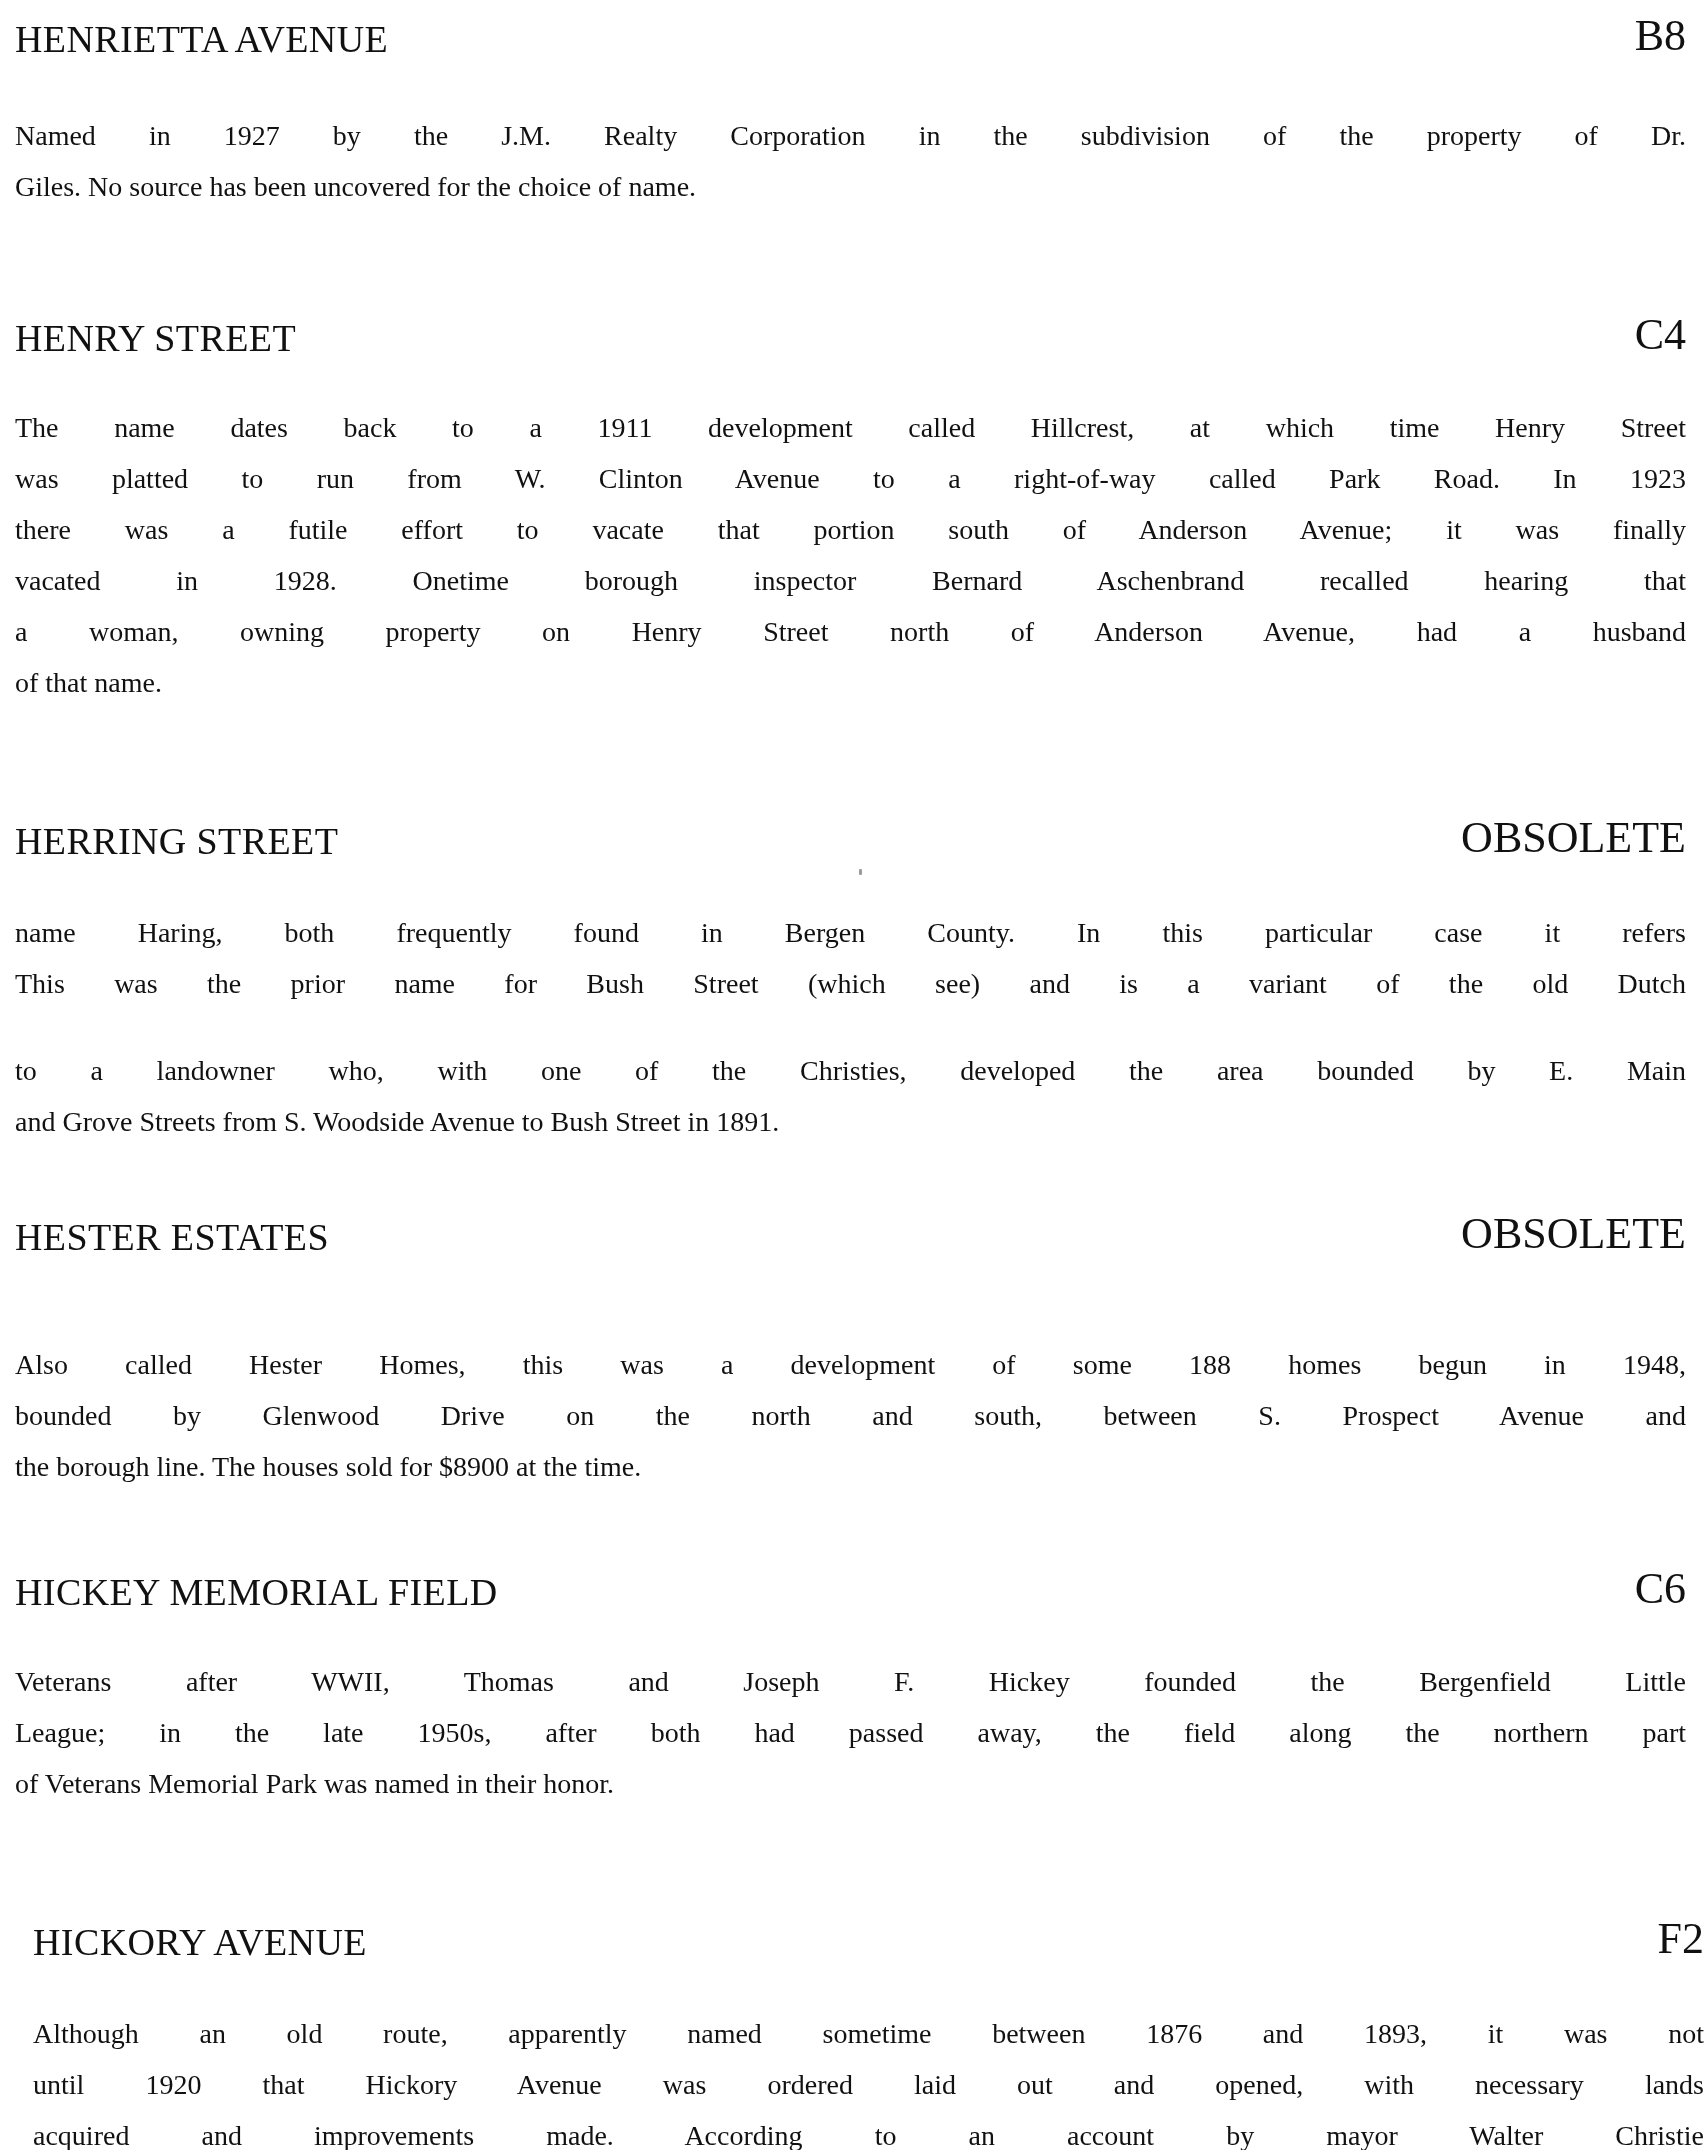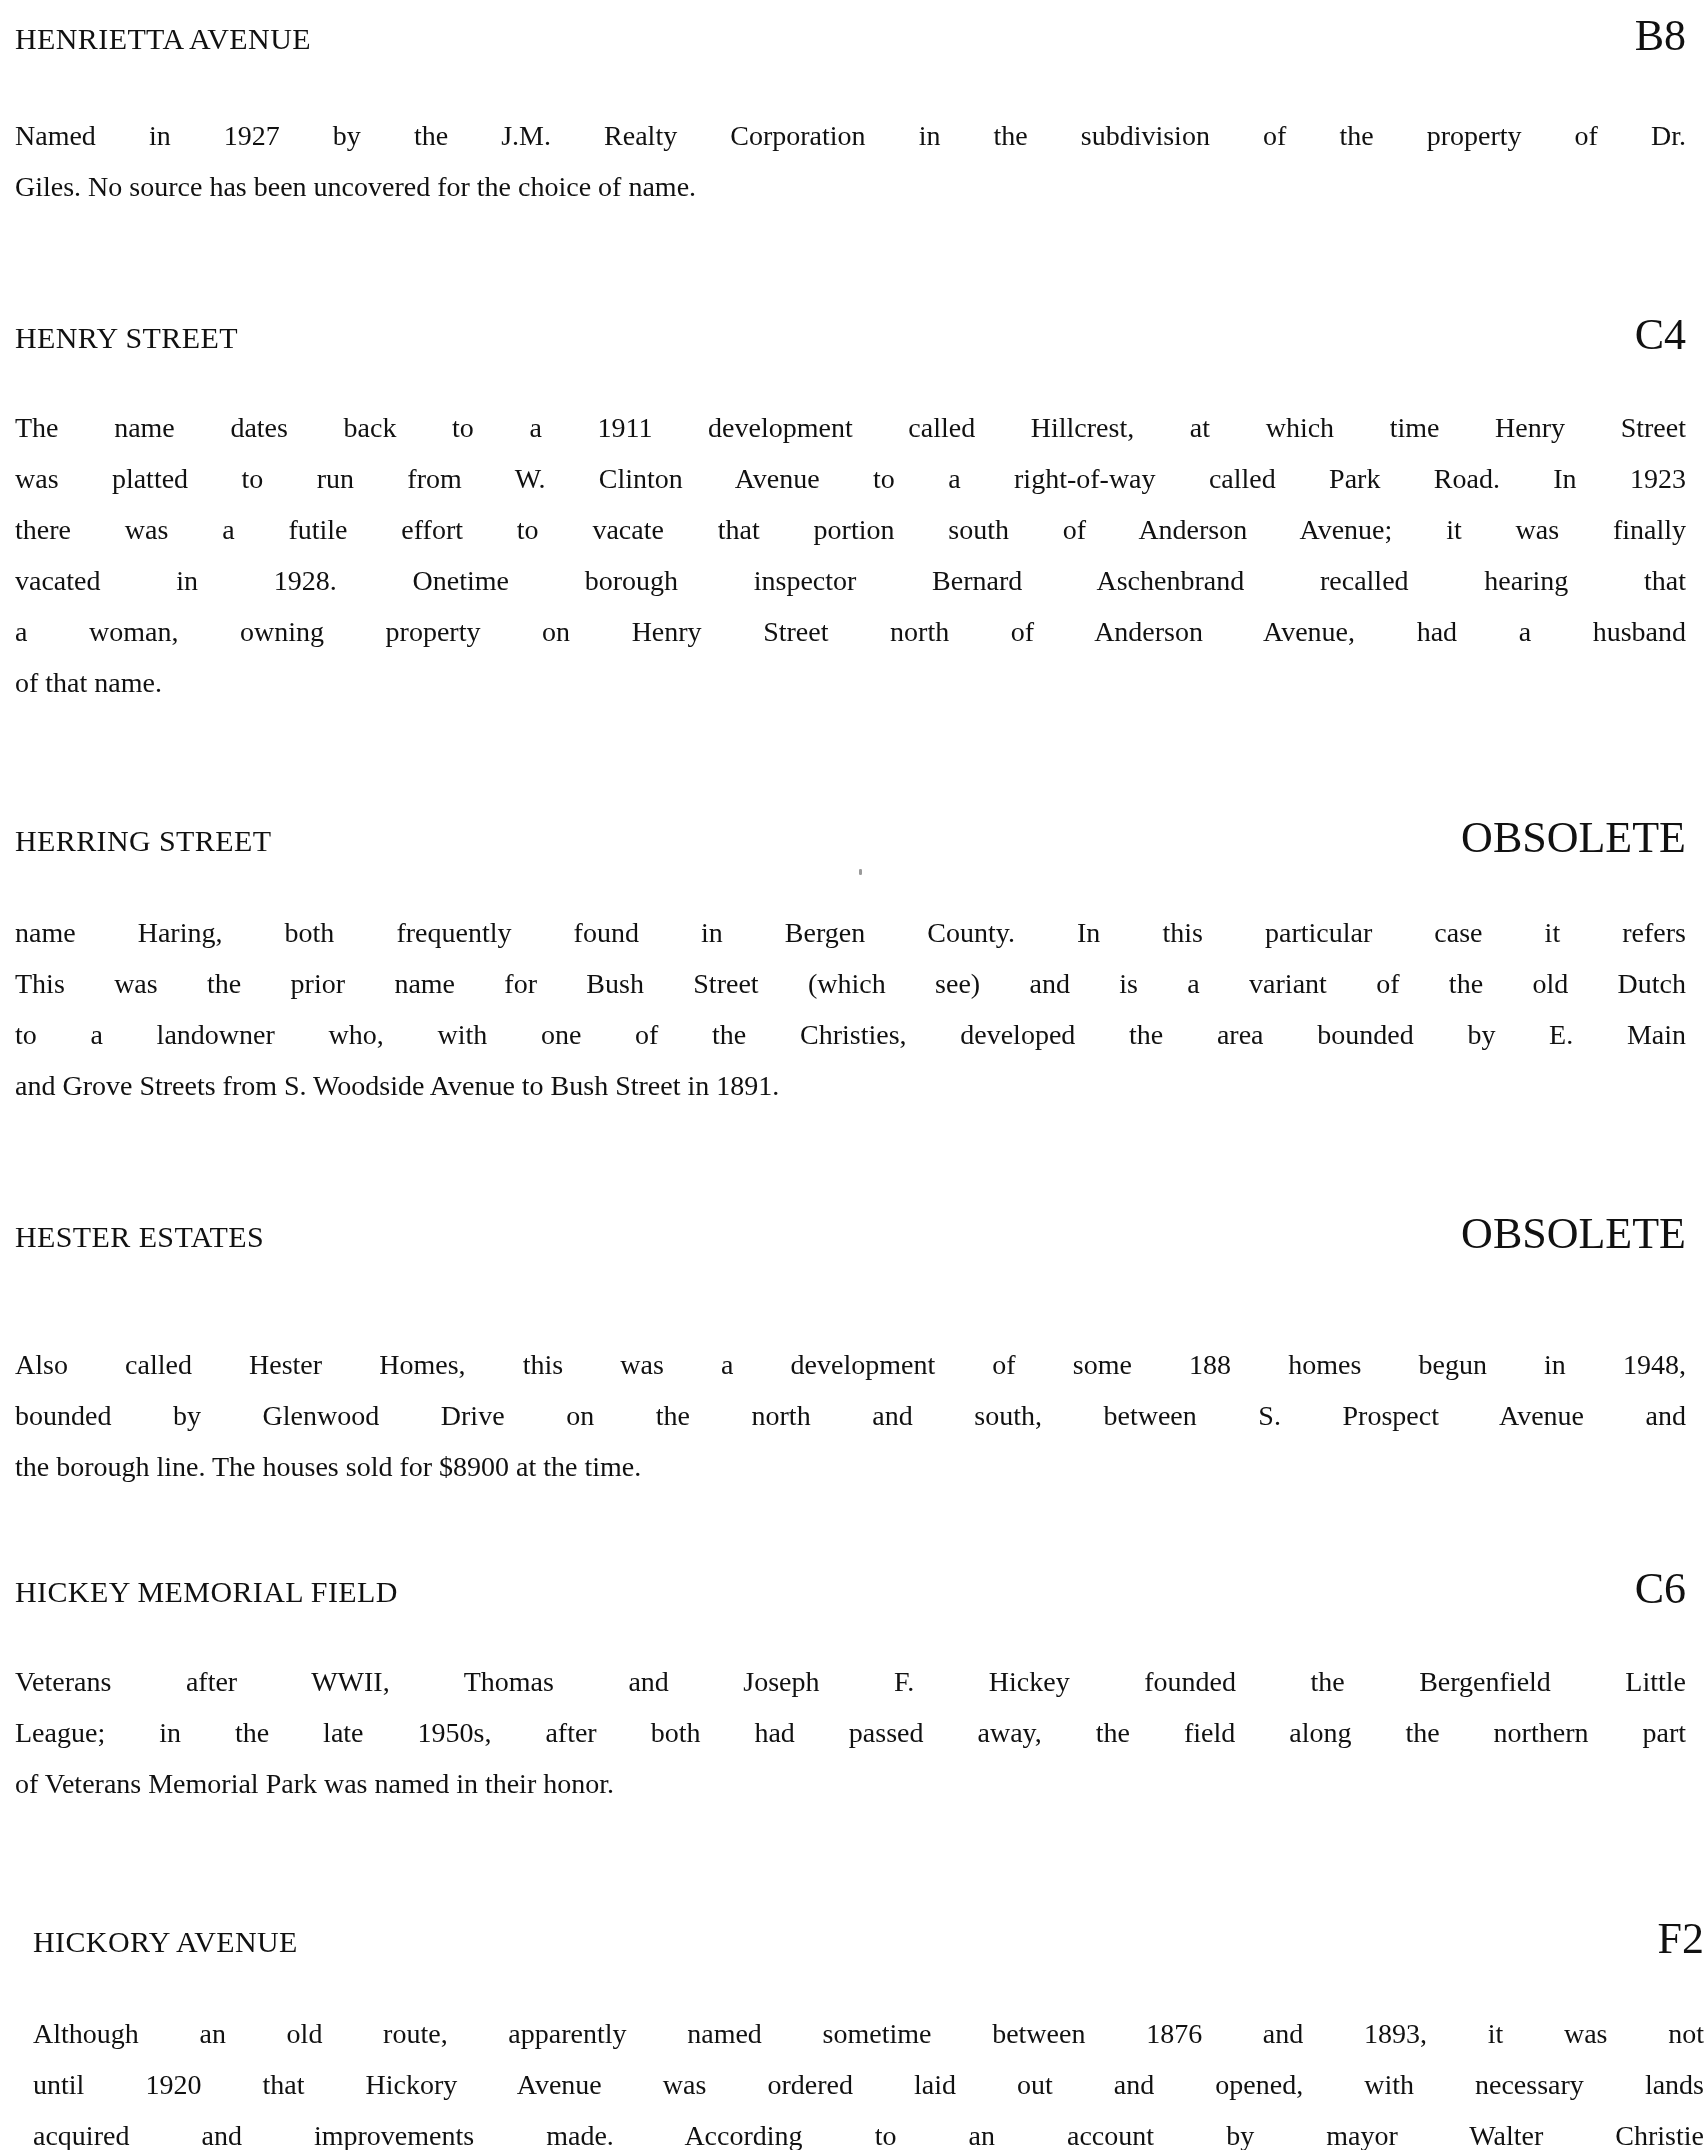--- a/index.html
+++ b/index.html
@@ -27,21 +27,21 @@
       width: 1671px;
     }
     .entry-head {
       position: relative;
       height: 52px;
     }
     .entry-title {
       position: absolute;
       left: 0;
       top: 0;
-      font-size: 30px;
+      font-size: 38px;
       line-height: 52px;
       letter-spacing: 0.4px;
       white-space: nowrap;
     }
     .entry-grid {
       position: absolute;
       right: 0;
       top: -3.4px;
       font-size: 44px;
       line-height: 52px;
@@ -105,21 +105,21 @@
   </section>
 
   <section class="entry" style="top:815px;">
     <div class="entry-head">
       <span class="entry-title">HERRING STREET</span>
       <span class="entry-grid">OBSOLETE</span>
     </div>
     <div class="entry-body" style="top:92px;">
       <span class="line" style="display: block; width: auto;">name Haring, both frequently found in Bergen County.  In this particular case it refers</span>
       <span class="line" style="display: block; width: auto; word-spacing: 23px;">This was the prior name for Bush Street (which see) and is a variant of the old Dutch</span>
-      <span class="line" style="display: block; width: auto; word-spacing: 22.4px;">to a landowner  who, with one of the Christies, developed the area bounded by E. Main</span>
+      <span class="line" style="display: block; width: auto; word-spacing: 22.4px; margin-top: 36px;">to a landowner  who, with one of the Christies, developed the area bounded by E. Main</span>
       <span class="line last">and Grove Streets from S. Woodside Avenue to Bush Street in 1891.</span>
     </div>
   </section>
 
   <section class="entry" style="top:1211px;">
     <div class="entry-head">
       <span class="entry-title">HESTER ESTATES</span>
       <span class="entry-grid">OBSOLETE</span>
     </div>
     <div class="entry-body" style="top:92px;margin-top:36px;">

